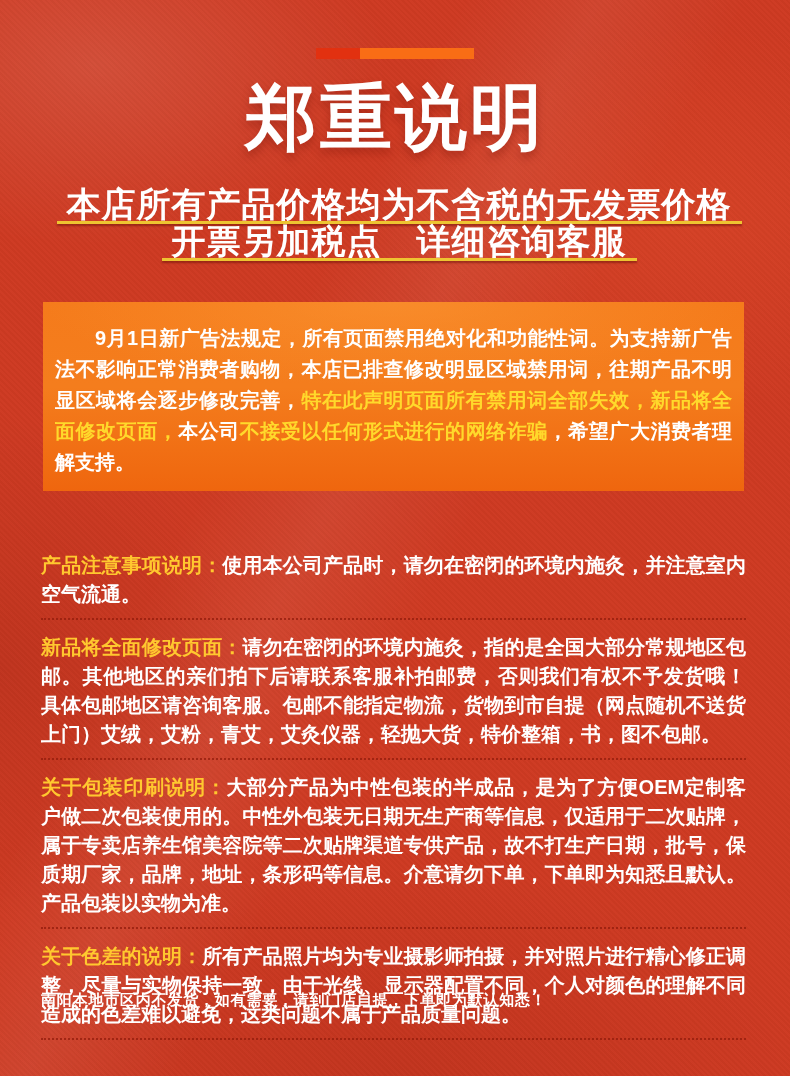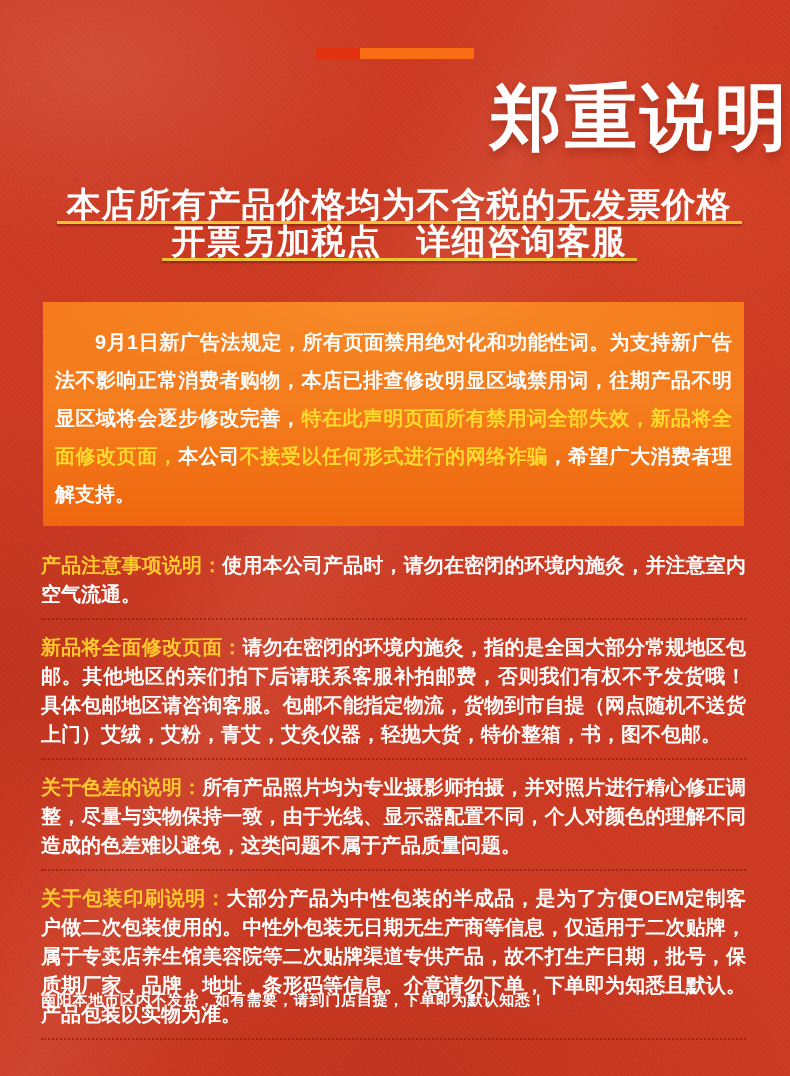--- a/index.html
+++ b/index.html
@@ -17,41 +17,41 @@
       radial-gradient(ellipse 600px 300px at 50% 100%, rgba(90,5,0,0.10), rgba(90,5,0,0) 70%),
       repeating-linear-gradient(45deg, rgba(0,0,0,0.022) 0 2px, rgba(255,255,255,0.012) 2px 4px),
       #ce3a22;
   }
   .deco-bar{position:absolute;top:48px;left:316px;width:158px;height:11px;display:flex;}
   .deco-seg-dark{width:44px;height:100%;background:#e23110;}
   .deco-seg-orange{flex:1;height:100%;background:#f96d15;}
 
   .title{
     position:absolute;top:80px;left:0;right:0;margin:0;
-    text-align:right;color:#ffffff;font-weight:bold;
+    text-align:center;color:#ffffff;font-weight:bold;
     font-size:72px;line-height:1.05;letter-spacing:3px;
     text-shadow:0 5px 9px rgba(110,15,5,0.35);
   }
   .subtitles{position:absolute;top:186px;left:0;right:0;text-align:center;}
   .sub-line{font-size:34px;font-weight:bold;color:#ffffff;line-height:37px;letter-spacing:1px;white-space:nowrap;}
   .u-wrap{position:relative;display:inline-block;margin-left:8px;}
   .u-wrap::after{
     content:"";position:absolute;left:-10px;right:-10px;bottom:-1px;height:3px;
     background:#eec431;box-shadow:0 2px 2px rgba(90,10,5,0.45);
   }
 
   .notice-box{
     position:absolute;top:302px;left:43px;width:701px;box-sizing:border-box;
     padding:21px 12px 13px;
     background:
       radial-gradient(ellipse 500px 120px at 50% 0%, rgba(255,170,70,0.35), rgba(255,170,70,0) 70%),
       linear-gradient(180deg,#f57b1b 0%,#f47d1d 45%,#ef660e 100%);
   }
   .notice-text{
-    margin:0;font-size:20px;line-height:38px;color:#ffffff;
+    margin:0;font-size:20px;line-height:31px;color:#ffffff;
     text-align:justify;text-indent:2em;font-weight:bold;
   }
   .seg-white{color:#ffffff;}
   .seg-gold{color:#ffd92b;}
 
   .sections{position:absolute;top:505px;left:41px;width:705px;}
   .section{
     padding:13px 0 9px;
     border-bottom:2px dotted rgba(145,28,12,0.75);
     font-size:20px;line-height:29px;color:#ffffff;
@@ -95,22 +95,22 @@
   <div class="sections" id="sections">
   <div class="section">
     <span class="sec-heading">产品注意事项说明：</span><span class="sec-body">使用本公司产品时，请勿在密闭的环境内施灸，并注意室内空气流通。</span>
   </div>
 
   <div class="section">
     <span class="sec-heading">新品将全面修改页面：</span><span class="sec-body">请勿在密闭的环境内施灸，指的是全国大部分常规地区包邮。其他地区的亲们拍下后请联系客服补拍邮费，否则我们有权不予发货哦！ 具体包邮地区请咨询客服。包邮不能指定物流，货物到市自提（网点随机不送货上门）艾绒，艾粉，青艾，艾灸仪器，轻抛大货，特价整箱，书，图不包邮。</span>
   </div>
 
   <div class="section">
-    <span class="sec-heading">关于色差的说明：</span><span class="sec-body">所有产品照片均为专业摄影师拍摄，并对照片进行精心修正调整，尽量与实物保持一致，由于光线、显示器配置不同，个人对颜色的理解不同造成的色差难以避免，这类问题不属于产品质量问题。</span>
+    <span class="sec-heading">关于包装印刷说明：</span><span class="sec-body">大部分产品为中性包装的半成品，是为了方便OEM定制客户做二次包装使用的。中性外包装无日期无生产商等信息，仅适用于二次贴牌，属于专卖店养生馆美容院等二次贴牌渠道专供产品，故不打生产日期，批号，保质期厂家，品牌，地址，条形码等信息。介意请勿下单，下单即为知悉且默认。产品包装以实物为准。</span>
   </div>
 
   <div class="section">
-    <span class="sec-heading">关于包装印刷说明：</span><span class="sec-body">大部分产品为中性包装的半成品，是为了方便OEM定制客户做二次包装使用的。中性外包装无日期无生产商等信息，仅适用于二次贴牌，属于专卖店养生馆美容院等二次贴牌渠道专供产品，故不打生产日期，批号，保质期厂家，品牌，地址，条形码等信息。介意请勿下单，下单即为知悉且默认。产品包装以实物为准。</span>
+    <span class="sec-heading">关于色差的说明：</span><span class="sec-body">所有产品照片均为专业摄影师拍摄，并对照片进行精心修正调整，尽量与实物保持一致，由于光线、显示器配置不同，个人对颜色的理解不同造成的色差难以避免，这类问题不属于产品质量问题。</span>
   </div>
 </div>
 
   <div class="footer-note">南阳本地市区内不发货，如有需要，请到门店自提，下单即为默认知悉！</div>
 </div>
 
 </body></html>

